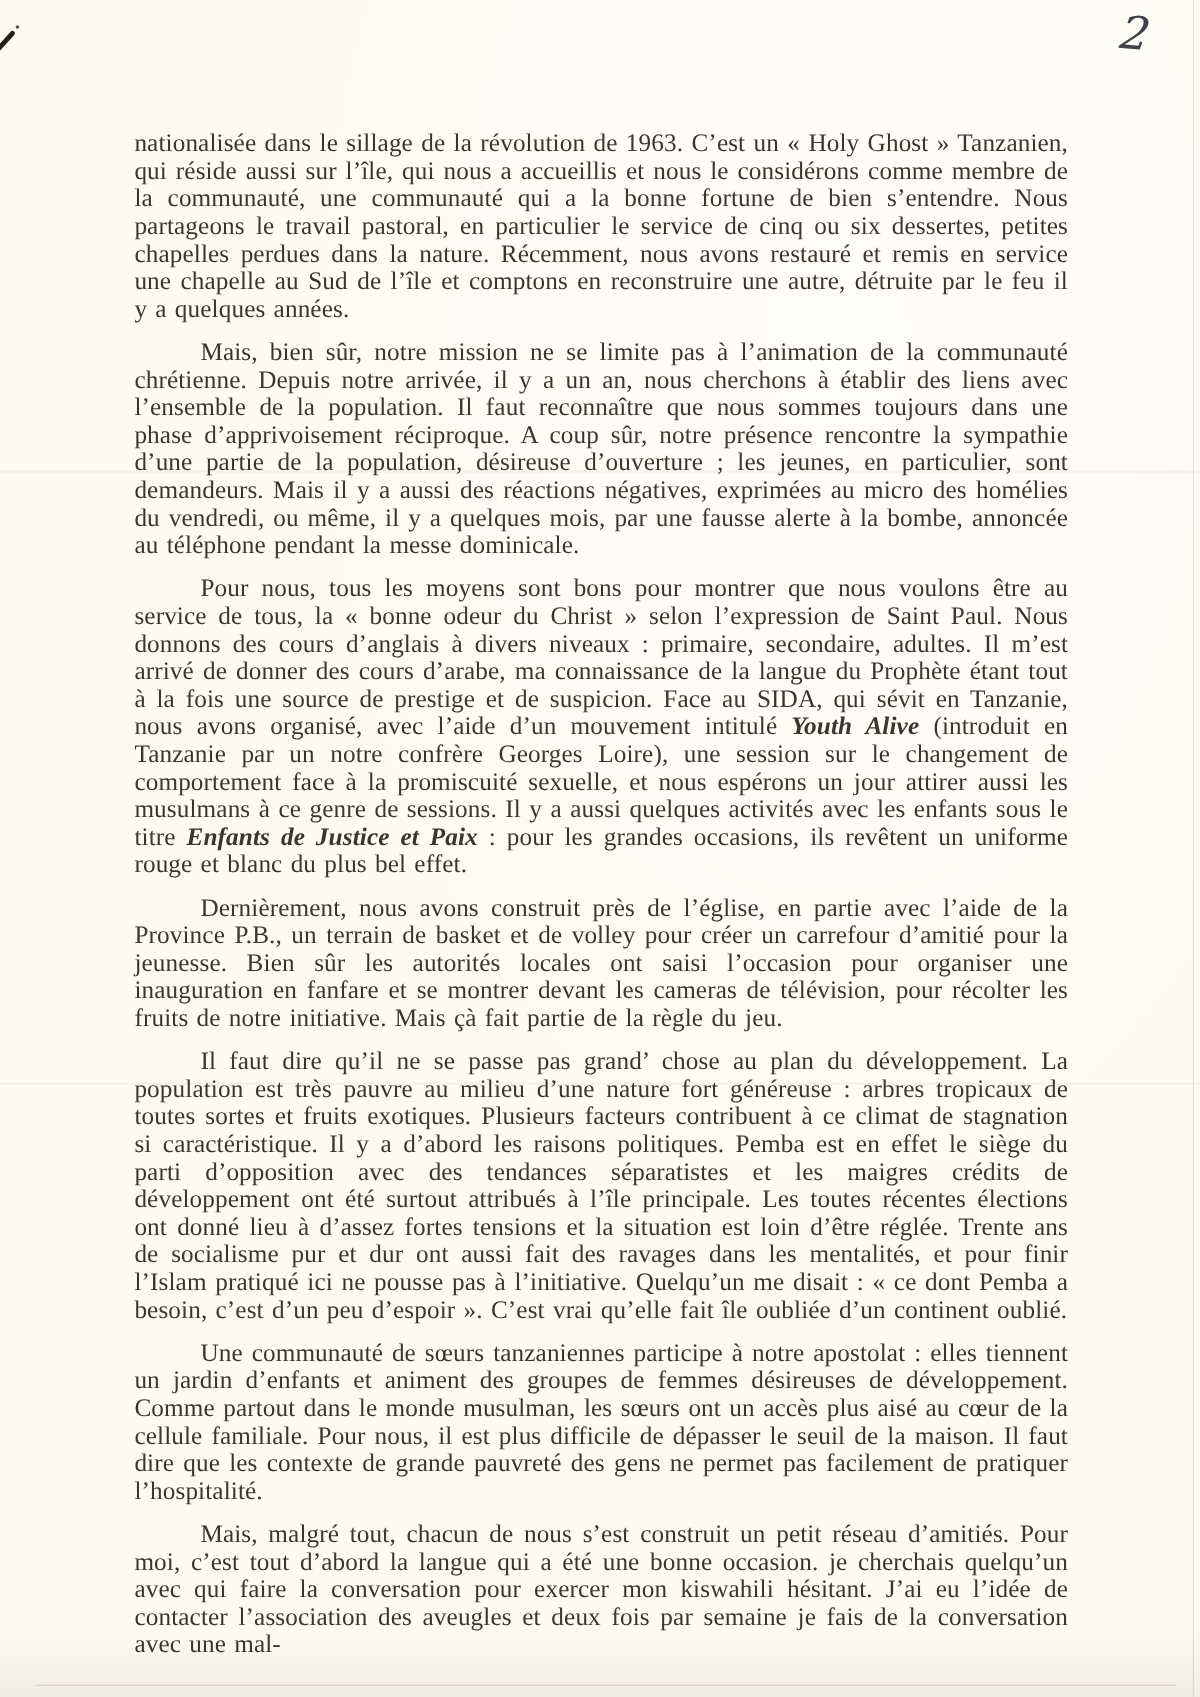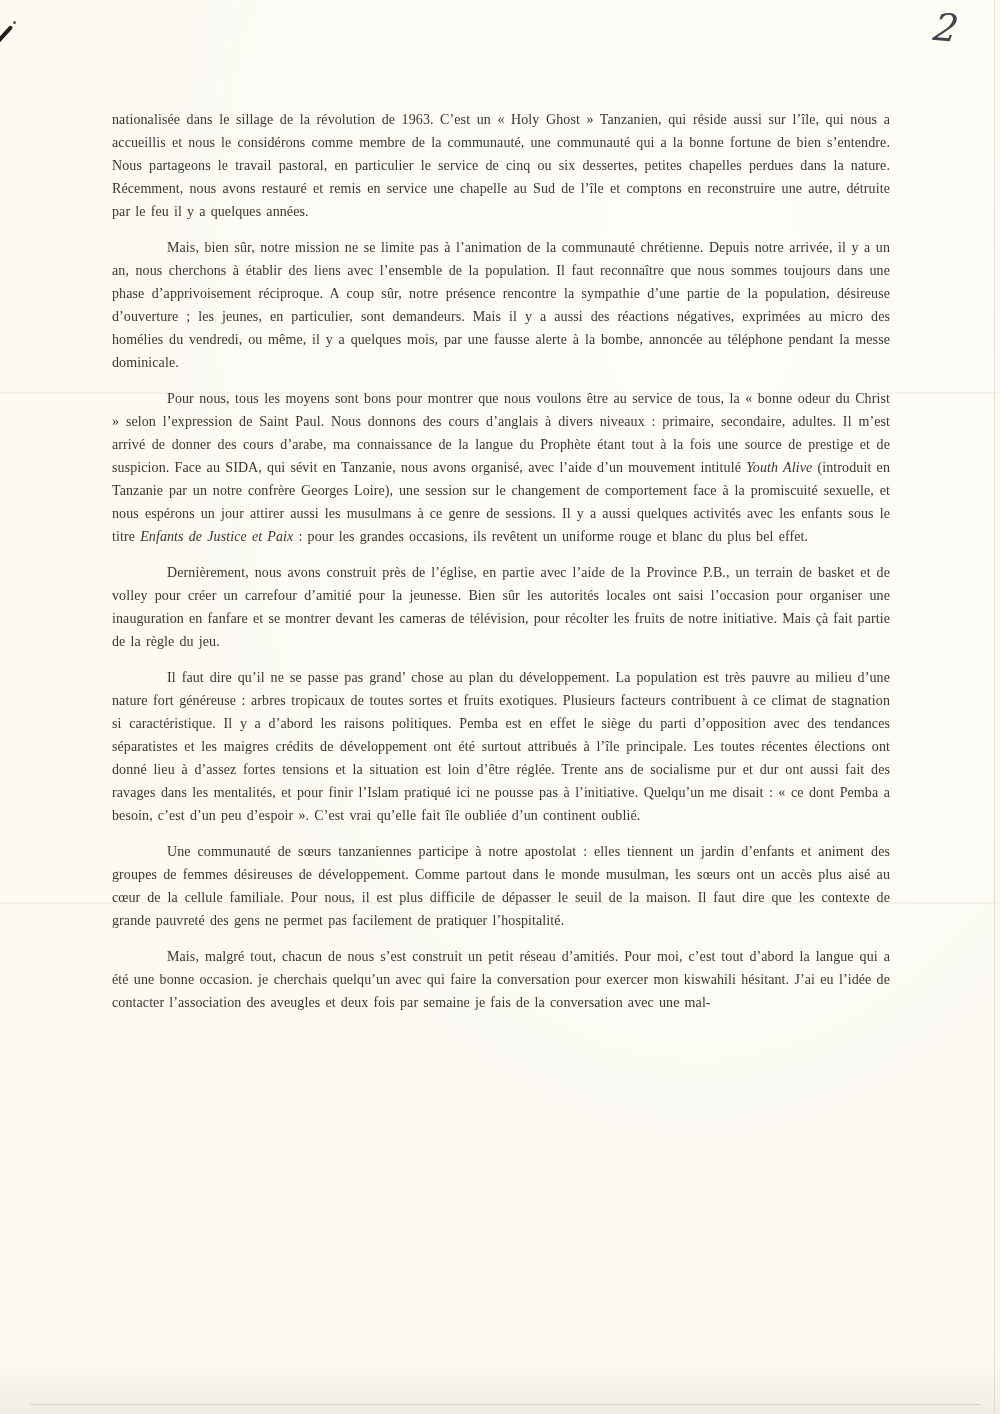--- a/index.html
+++ b/index.html
@@ -21,35 +21,36 @@
       radial-gradient(ellipse at 70% 20%, rgba(255,255,255,0.6), rgba(255,255,255,0) 60%),
       var(--paper, #fcfaf3);
     overflow: hidden;
   }
   .letter-body {
     position: absolute;
     left: 112px;
     top: 108px;
     width: 778px;
     color: var(--ink, #3b352c);
-    font-size: 14px;
+    font-size: 21px;
     line-height: 23px;
     text-align: justify;
     letter-spacing: 0.1px;
     word-spacing: 1.5px;
   }
   .para {
     margin: 0 0 13px 0;
     text-indent: 55px;
   }
   .para.no-indent {
     text-indent: 0;
   }
   .para i {
     font-style: italic;
+    font-weight: bold;
   }
   .page-number {
     position: absolute;
     left: 934px;
     top: 6px;
     font-family: "DejaVu Serif", serif;
     font-style: italic;
     font-size: 38px;
     font-weight: 400;
     color: #41414a;

